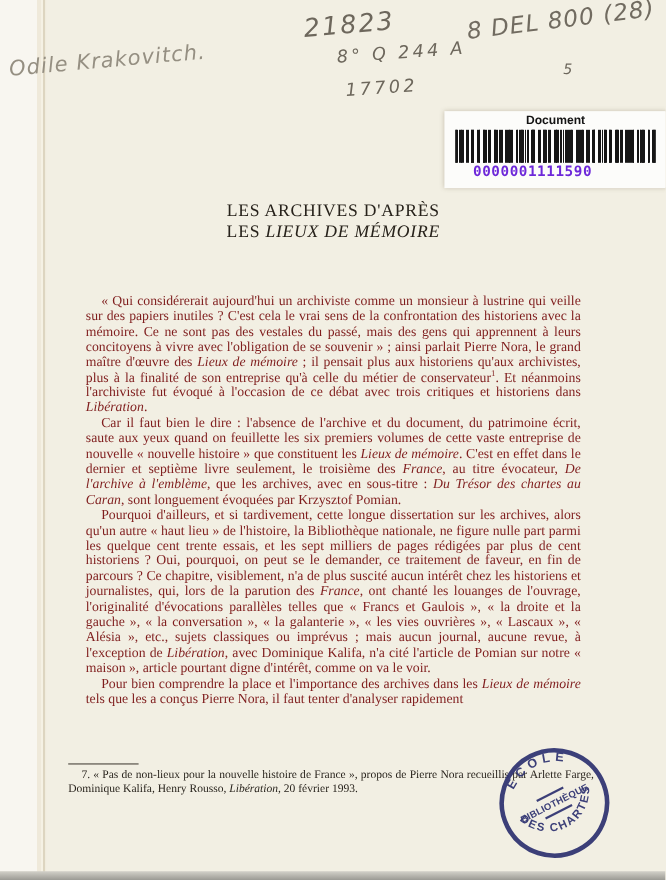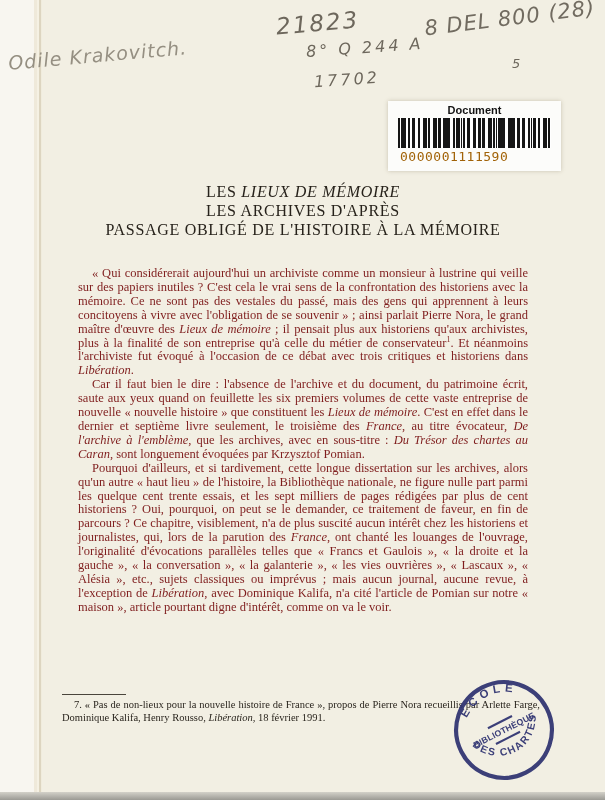--- a/index.html
+++ b/index.html
@@ -13,30 +13,30 @@
     background:linear-gradient(180deg,#d3d1c9,#9b9a94);}
   
   .hand{font-family:"DejaVu Sans",sans-serif;font-style:italic;white-space:nowrap;}
   .owner{left:8px;top:44px;font-size:19px;color:#958f82;transform:rotate(-5deg);letter-spacing:1px;}
   .acc{left:276px;top:10px;font-size:23px;color:#6d675c;transform:rotate(-5deg);letter-spacing:2px;}
   .shelf1{left:306px;top:38px;font-size:16px;color:#6d675c;transform:rotate(-4deg);letter-spacing:3px;}
   .shelf2{left:424px;top:6px;font-size:21px;color:#716b60;transform:rotate(-7deg);letter-spacing:1px;}
   .small5{left:512px;top:56px;font-size:13px;color:#6d675c;}
   .num2{left:314px;top:70px;font-size:16px;color:#6d675c;transform:rotate(-4deg);letter-spacing:3px;}
   
-  .bclabel{left:388px;top:101px;width:173px;height:70px;background:#fcfcfa;
+  .bclabel{left:404px;top:101px;width:202px;height:70px;background:#fcfcfa;
     box-shadow:0 0 4px rgba(120,110,80,.35);}
   .bctitle{font-family:"Liberation Sans",sans-serif;font-size:11px;font-weight:600;
     color:#141414;text-align:center;padding-top:3px;}
   .bcstripes{margin:2px 10px 0 10px;height:30px;background-color:#fff;background-image:
     repeating-linear-gradient(90deg,#161616 0 2px,transparent 2px 5px),
     repeating-linear-gradient(90deg,#161616 0 1px,transparent 1px 7px),
     repeating-linear-gradient(90deg,transparent 0 3px,#161616 3px 6px,transparent 6px 11px);}
-  .bcnumber{font-family:"DejaVu Sans Mono",monospace;font-size:13px;font-weight:normal;
-    color:#a16207;margin:1px 0 0 12px;letter-spacing:.5px;}
+  .bcnumber{font-family:"DejaVu Sans Mono",monospace;font-size:13px;font-weight:bold;
+    color:#6d28d9;margin:1px 0 0 26px;letter-spacing:.5px;}
   
   .title{left:78px;top:182px;width:450px;text-align:center;color:#27221b;
     font-size:16px;line-height:19px;letter-spacing:.7px;}
   
   .bodytext{left:78px;top:267px;width:450px;color:#7f1d1d;font-size:12.5px;
     line-height:13.9px;text-align:justify;}
   .para{margin:0;text-indent:14px;}
   .para i, .fnote i{font-style:italic;}
   .para sup{font-size:8px;line-height:0;}
   
@@ -62,33 +62,33 @@
 <div class="abs hand small5">5</div>
 <div class="abs hand num2">17702</div>
 
 <div class="abs bclabel">
   <div class="bctitle">Document</div>
   <div class="bcstripes"></div>
   <div class="bcnumber">0000001111590</div>
 </div>
 
 <div class="abs title">
+  <div>LES ARCHIVES D'APRÈS</div>
   <div><span>LES </span><i>LIEUX DE MÉMOIRE</i></div>
-  <div>LES ARCHIVES D'APRÈS</div>
-  <div>PASSAGE OBLIGÉ DE L'HISTOIRE À LA MÉMOIRE</div>
 </div>
 
 <div class="abs bodytext">
     <p class="para"><span>« Qui considérerait aujourd'hui un archiviste comme un monsieur à lustrine qui veille sur des papiers inutiles ? C'est cela le vrai sens de la confrontation des historiens avec la mémoire. Ce ne sont pas des vestales du passé, mais des gens qui apprennent à leurs concitoyens à vivre avec l'obligation de se souvenir » ; ainsi parlait Pierre Nora, le grand maître d'œuvre des </span><i>Lieux de mémoire</i><span> ; il pensait plus aux historiens qu'aux archivistes, plus à la finalité de son entreprise qu'à celle du métier de conservateur</span><sup>1</sup><span>. Et néanmoins l'archiviste fut évoqué à l'occasion de ce débat avec trois critiques et historiens dans </span><i>Libération</i><span>.</span></p>
     <p class="para"><span>Car il faut bien le dire : l'absence de l'archive et du document, du patrimoine écrit, saute aux yeux quand on feuillette les six premiers volumes de cette vaste entreprise de nouvelle « nouvelle histoire » que constituent les </span><i>Lieux de mémoire</i><span>. C'est en effet dans le dernier et septième livre seulement, le troisième des </span><i>France</i><span>, au titre évocateur, </span><i>De l'archive à l'emblème</i><span>, que les archives, avec en sous-titre : </span><i>Du Trésor des chartes au Caran</i><span>, sont longuement évoquées par Krzysztof Pomian.</span></p>
     <p class="para"><span>Pourquoi d'ailleurs, et si tardivement, cette longue dissertation sur les archives, alors qu'un autre « haut lieu » de l'histoire, la Bibliothèque nationale, ne figure nulle part parmi les quelque cent trente essais, et les sept milliers de pages rédigées par plus de cent historiens ? Oui, pourquoi, on peut se le demander, ce traitement de faveur, en fin de parcours ? Ce chapitre, visiblement, n'a de plus suscité aucun intérêt chez les historiens et journalistes, qui, lors de la parution des </span><i>France</i><span>, ont chanté les louanges de l'ouvrage, l'originalité d'évocations parallèles telles que « Francs et Gaulois », « la droite et la gauche », « la conversation », « la galanterie », « les vies ouvrières », « Lascaux », « Alésia », etc., sujets classiques ou imprévus ; mais aucun journal, aucune revue, à l'exception de </span><i>Libération</i><span>, avec Dominique Kalifa, n'a cité l'article de Pomian sur notre « maison », article pourtant digne d'intérêt, comme on va le voir.</span></p>
+    <p class="para"><span>Pour bien comprendre la place et l'importance des archives dans les </span><i>Lieux de mémoire</i><span> tels que les a conçus Pierre Nora, il faut tenter d'analyser rapidement</span></p>
   </div>
 
 <div class="abs fnrule"></div>
-<div class="abs fnote"><span>7. « Pas de non-lieux pour la nouvelle histoire de France », propos de Pierre Nora recueillis par Arlette Farge, Dominique Kalifa, Henry Rousso, </span><i>Libération</i><span>, 18 février 1991.</span></div>
+<div class="abs fnote"><span>7. « Pas de non-lieux pour la nouvelle histoire de France », propos de Pierre Nora recueillis par Arlette Farge, Dominique Kalifa, Henry Rousso, </span><i>Libération</i><span>, 20 février 1993.</span></div>
 
 <svg class="abs stamp" viewBox="0 0 100 100">
   <circle cx="50" cy="50" r="46" fill="none" stroke="#2d3170" stroke-width="4"></circle>
   <defs>
     <path id="arcTop" d="M 9 55 A 41 41 0 0 1 91 55"></path>
     <path id="arcBot" d="M 15 46 A 36 36 0 0 0 85 46"></path>
   </defs>
   <text class="st-top"><textPath href="#arcTop" startOffset="50%" text-anchor="middle">ÉCOLE</textPath></text>
   <text class="st-bot"><textPath href="#arcBot" startOffset="50%" text-anchor="middle">DES CHARTES</textPath></text>
   <text x="50" y="53" text-anchor="middle" class="st-mid">BIBLIOTHÈQUE</text>

